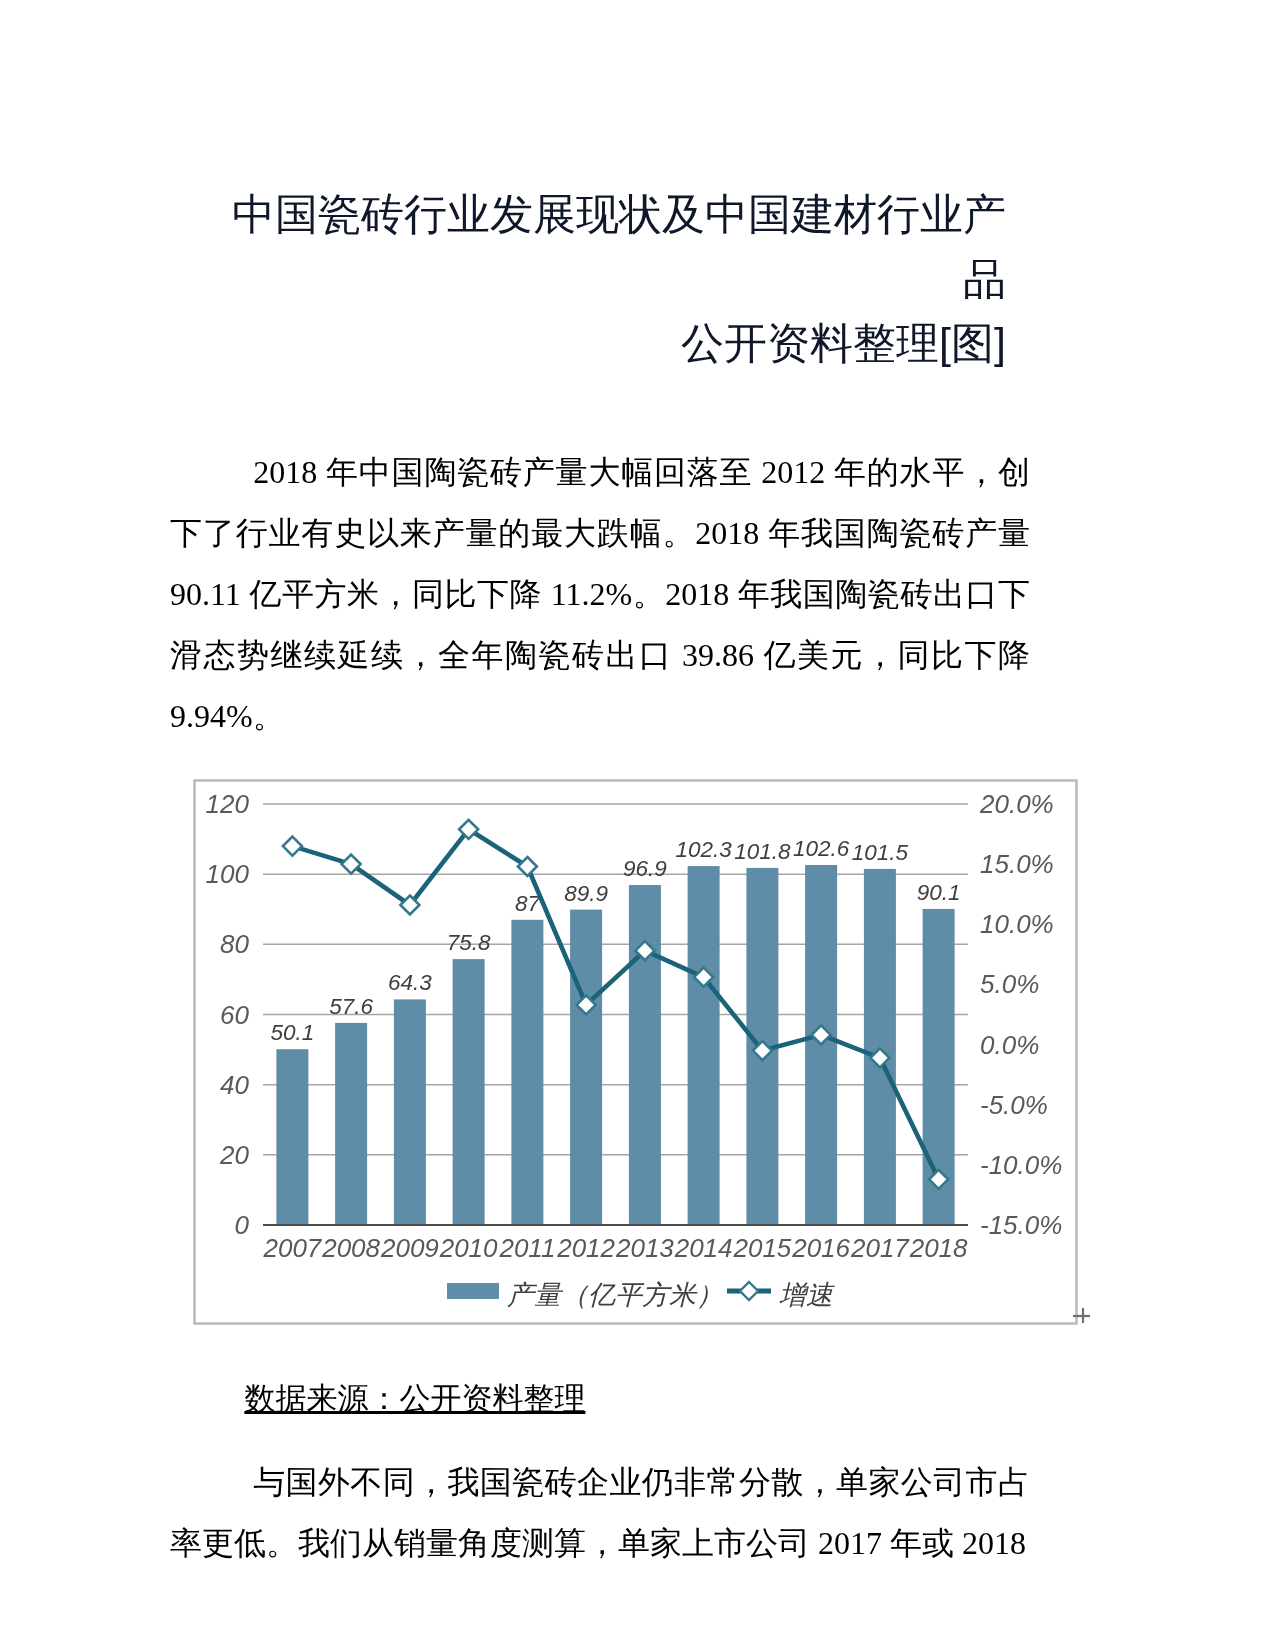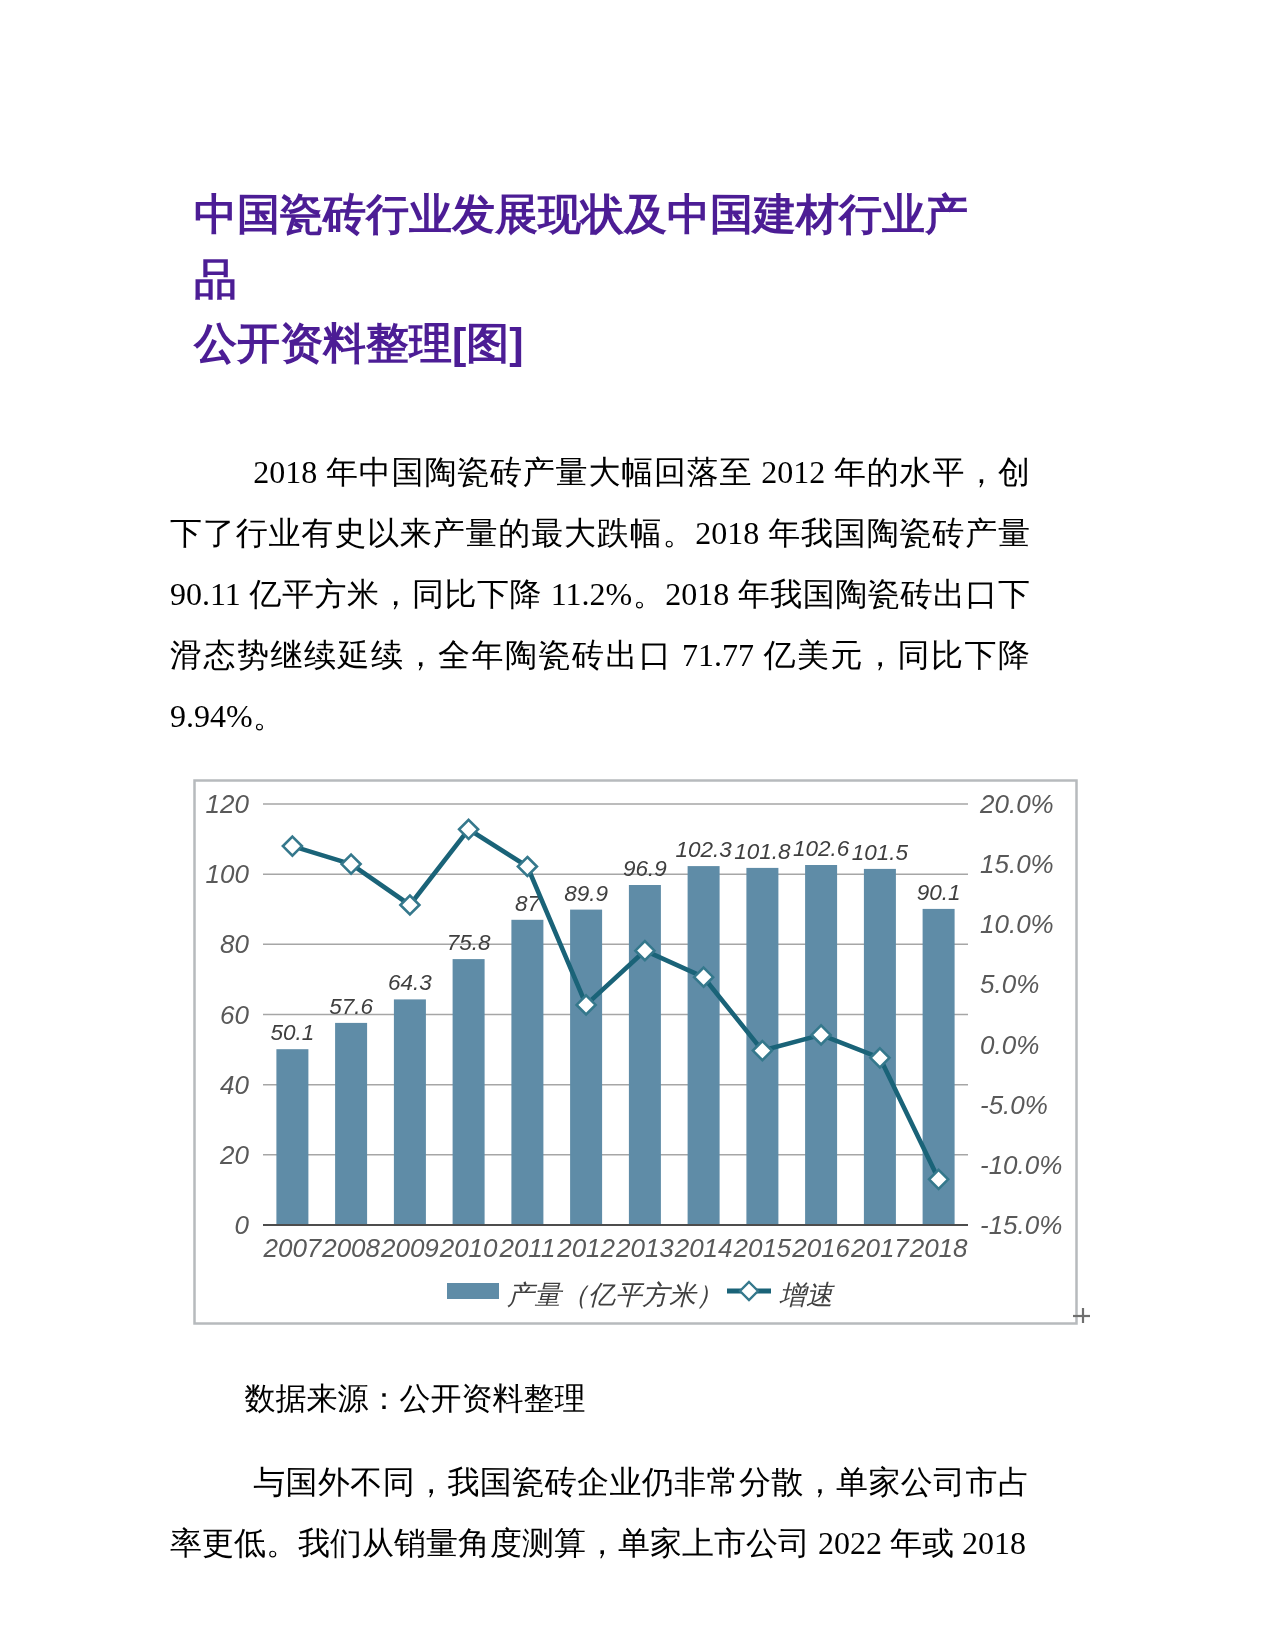--- a/index.html
+++ b/index.html
@@ -1,40 +1,40 @@
 <!DOCTYPE html>
 <html><head>
 <meta charset="utf-8">
 <style>
   html,body{margin:0;padding:0;background:#ffffff;}
   body{width:1275px;height:1650px;overflow:hidden;
        font-family:"Liberation Serif","DejaVu Serif",serif;color:#000;}
   .page{width:860px;margin-left:170px;}
-  .doc-title{margin:182px auto 0;width:812px;text-align:left;
+  .doc-title{margin:182px auto 0;width:812px;text-align:right;
              font-family:"Liberation Sans","DejaVu Sans",sans-serif;
-             font-weight:700;font-size:43px;line-height:1.5;color:#4c1d95;}
+             font-weight:400;font-size:43px;line-height:1.5;color:#0f172a;}
   .doc-title span{display:block;}
   .para{font-size:32px;line-height:61px;text-align:justify;}
   .para-1{margin-top:66px;text-indent:2.6em;}
   .chart-box{margin:26px 0 0 23px;width:905px;height:546px;font-style:italic;}
   svg text{font-family:"Liberation Sans","DejaVu Sans",sans-serif;}
-  .source-note{margin-top:52px;font-size:31px;line-height:44px;text-indent:2.4em;}
+  .source-note{margin-top:52px;font-size:31px;line-height:44px;text-indent:2.4em;text-decoration:underline;}
   .para-2{margin-top:20px;text-indent:2.6em;}
 </style>
 </head>
 <body>
 
 <div class="page">
 
   <h1 class="doc-title">
     <span>中国瓷砖行业发展现状及中国建材行业产品</span>
     <span>公开资料整理[图]</span>
   </h1>
 
-  <p class="para para-1">2018 年中国陶瓷砖产量大幅回落至 2012 年的水平，创下了行业有史以来产量的最大跌幅。2018 年我国陶瓷砖产量 90.11 亿平方米，同比下降 11.2%。2018 年我国陶瓷砖出口下滑态势继续延续，全年陶瓷砖出口 71.77 亿美元，同比下降 9.94%。</p>
+  <p class="para para-1">2018 年中国陶瓷砖产量大幅回落至 2012 年的水平，创下了行业有史以来产量的最大跌幅。2018 年我国陶瓷砖产量 90.11 亿平方米，同比下降 11.2%。2018 年我国陶瓷砖出口下滑态势继续延续，全年陶瓷砖出口 39.86 亿美元，同比下降 9.94%。</p>
 
   <div class="chart-box">
     <svg id="chart-svg" width="905" height="546" viewBox="0 0 905 546">
         <rect x="1.5" y="1.5" width="882" height="543" fill="#ffffff" stroke="#b7babd" stroke-width="2.5"></rect>
         <g>
           <line x1="70" x2="775" y1="375.8" y2="375.8" stroke="#a6a6a6" stroke-width="1.6"></line>
           <line x1="70" x2="775" y1="305.7" y2="305.7" stroke="#a6a6a6" stroke-width="1.6"></line>
           <line x1="70" x2="775" y1="235.5" y2="235.5" stroke="#a6a6a6" stroke-width="1.6"></line>
           <line x1="70" x2="775" y1="165.3" y2="165.3" stroke="#a6a6a6" stroke-width="1.6"></line>
           <line x1="70" x2="775" y1="95.2" y2="95.2" stroke="#a6a6a6" stroke-width="1.6"></line>
@@ -126,15 +126,15 @@
         </g>
         <g stroke="#6f6f6f" stroke-width="2.2">
           <line x1="880" y1="537" x2="897" y2="537"></line>
           <line x1="890" y1="529" x2="890" y2="544"></line>
         </g>
       </svg>
   </div>
 
   <p class="para source-note">数据来源：公开资料整理</p>
 
-  <p class="para para-2">与国外不同，我国瓷砖企业仍非常分散，单家公司市占率更低。我们从销量角度测算，单家上市公司 2022 年或 2018</p>
+  <p class="para para-2">与国外不同，我国瓷砖企业仍非常分散，单家公司市占率更低。我们从销量角度测算，单家上市公司 2017 年或 2018</p>
 
 </div>
 
 </body></html>

